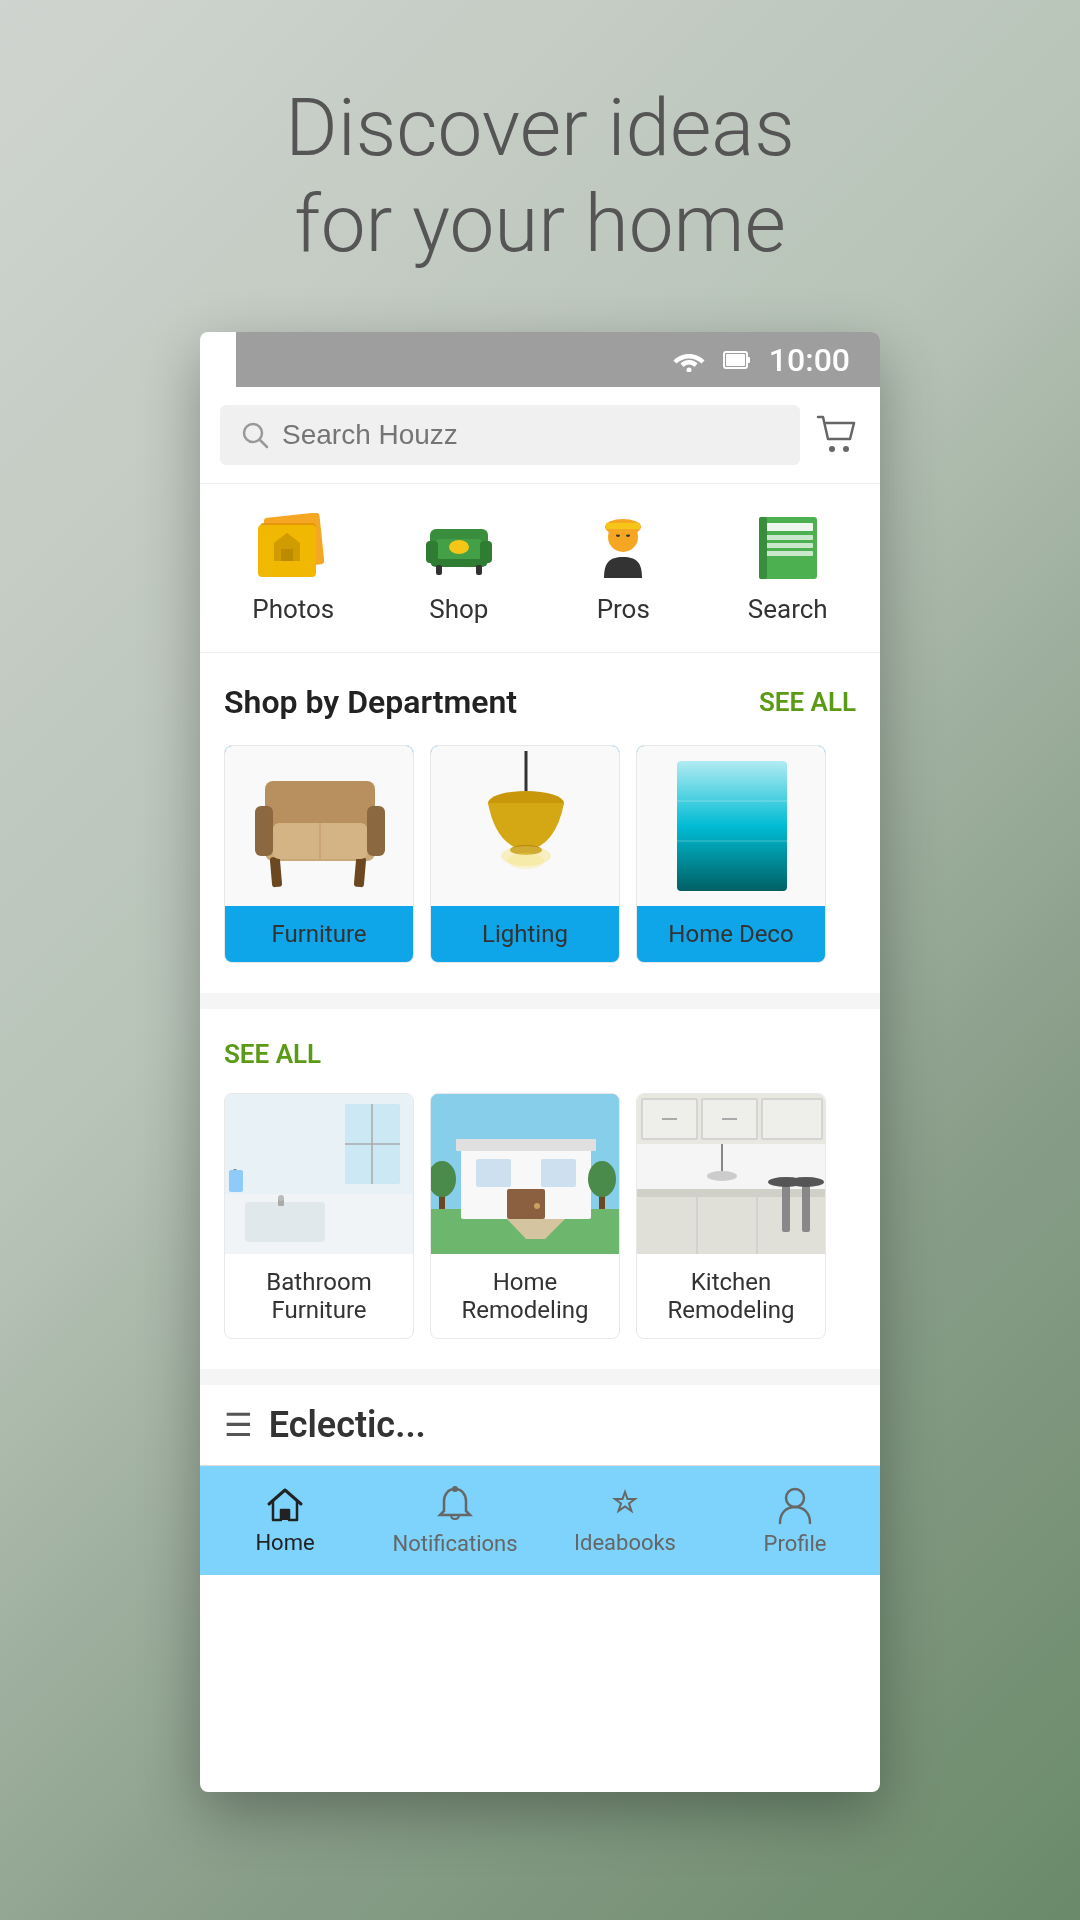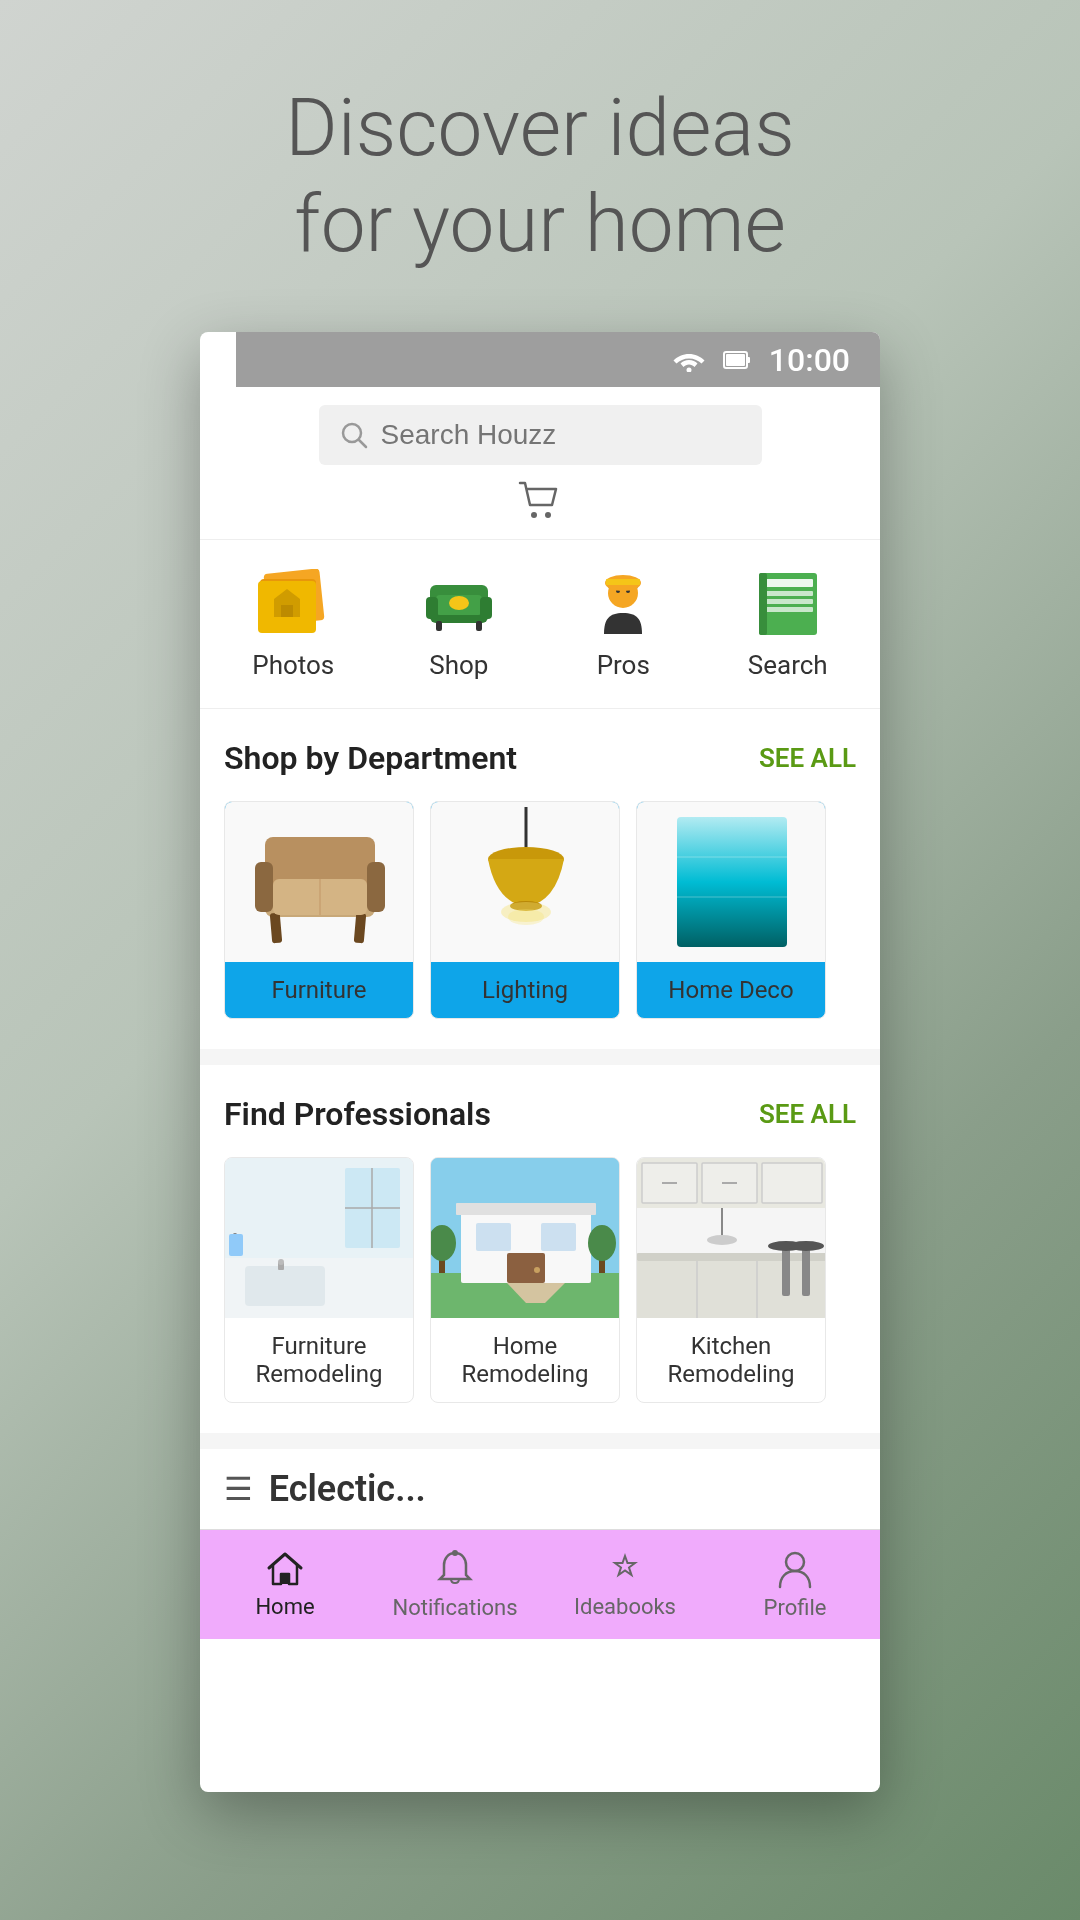--- a/index.html
+++ b/index.html
@@ -80,21 +80,20 @@
     }
 
     
     .search-bar-container {
       background: #fff;
       padding: 18px 20px;
       display: flex;
       align-items: center;
       gap: 16px;
       border-bottom: 1px solid #eee;
-      flex-direction: column;
     }
 
     .search-input-wrapper {
       flex: 1;
       display: flex;
       align-items: center;
       background: #f0f0f0;
       border-radius: 6px;
       padding: 14px 20px;
       gap: 12px;
@@ -261,21 +260,21 @@
       font-size: 36px;
       color: #333;
       font-weight: 600;
     }
 
     
     .bottom-nav {
       position: sticky;
       bottom: 0;
       width: 100%;
-      background: #f0abfc;
+      background: #7dd3fc;
       border-top: 1px solid #ddd;
       display: flex;
       justify-content: space-around;
       align-items: center;
       height: 110px;
       z-index: 10;
     }
 
     .bottom-nav-item {
       display: flex;
@@ -532,21 +531,20 @@
             </svg>
           </div>
           <div class="dept-card-label">Home Deco</div>
         </div>
 
       </div>
     </div>
 
     <div class="section-container">
       <div class="section-header">
-        <span class="section-title">Find Professionals</span>
         <span class="see-all-link">SEE ALL</span>
       </div>
       <div class="pros-cards-row">
 
         <div class="pros-card">
           <div class="pros-card-img bath-scene">
             <svg width="190" height="160" viewBox="0 0 190 160">
 
               <rect width="190" height="160" fill="#e8f2f6"></rect>
 
@@ -559,21 +557,21 @@
               <rect x="20" y="108" width="80" height="40" rx="4" fill="#e0e8ec"></rect>
 
               <line x1="10" y1="75" x2="10" y2="98" stroke="#888" stroke-width="3"></line>
 
               <rect x="4" y="76" width="14" height="22" rx="2" fill="#90caf9"></rect>
 
               <rect x="53" y="104" width="6" height="8" rx="1" fill="#aaa"></rect>
               <circle cx="56" cy="104" r="3" fill="#bbb"></circle>
             </svg>
           </div>
-          <div class="pros-card-label">Furniture Remodeling</div>
+          <div class="pros-card-label">Bathroom Furniture</div>
         </div>
 
         <div class="pros-card">
           <div class="pros-card-img house-scene">
             <svg width="190" height="160" viewBox="0 0 190 160">
 
               <rect width="190" height="160" fill="#87ceeb"></rect>
 
               <rect x="0" y="115" width="190" height="45" fill="#6db66d"></rect>
 

